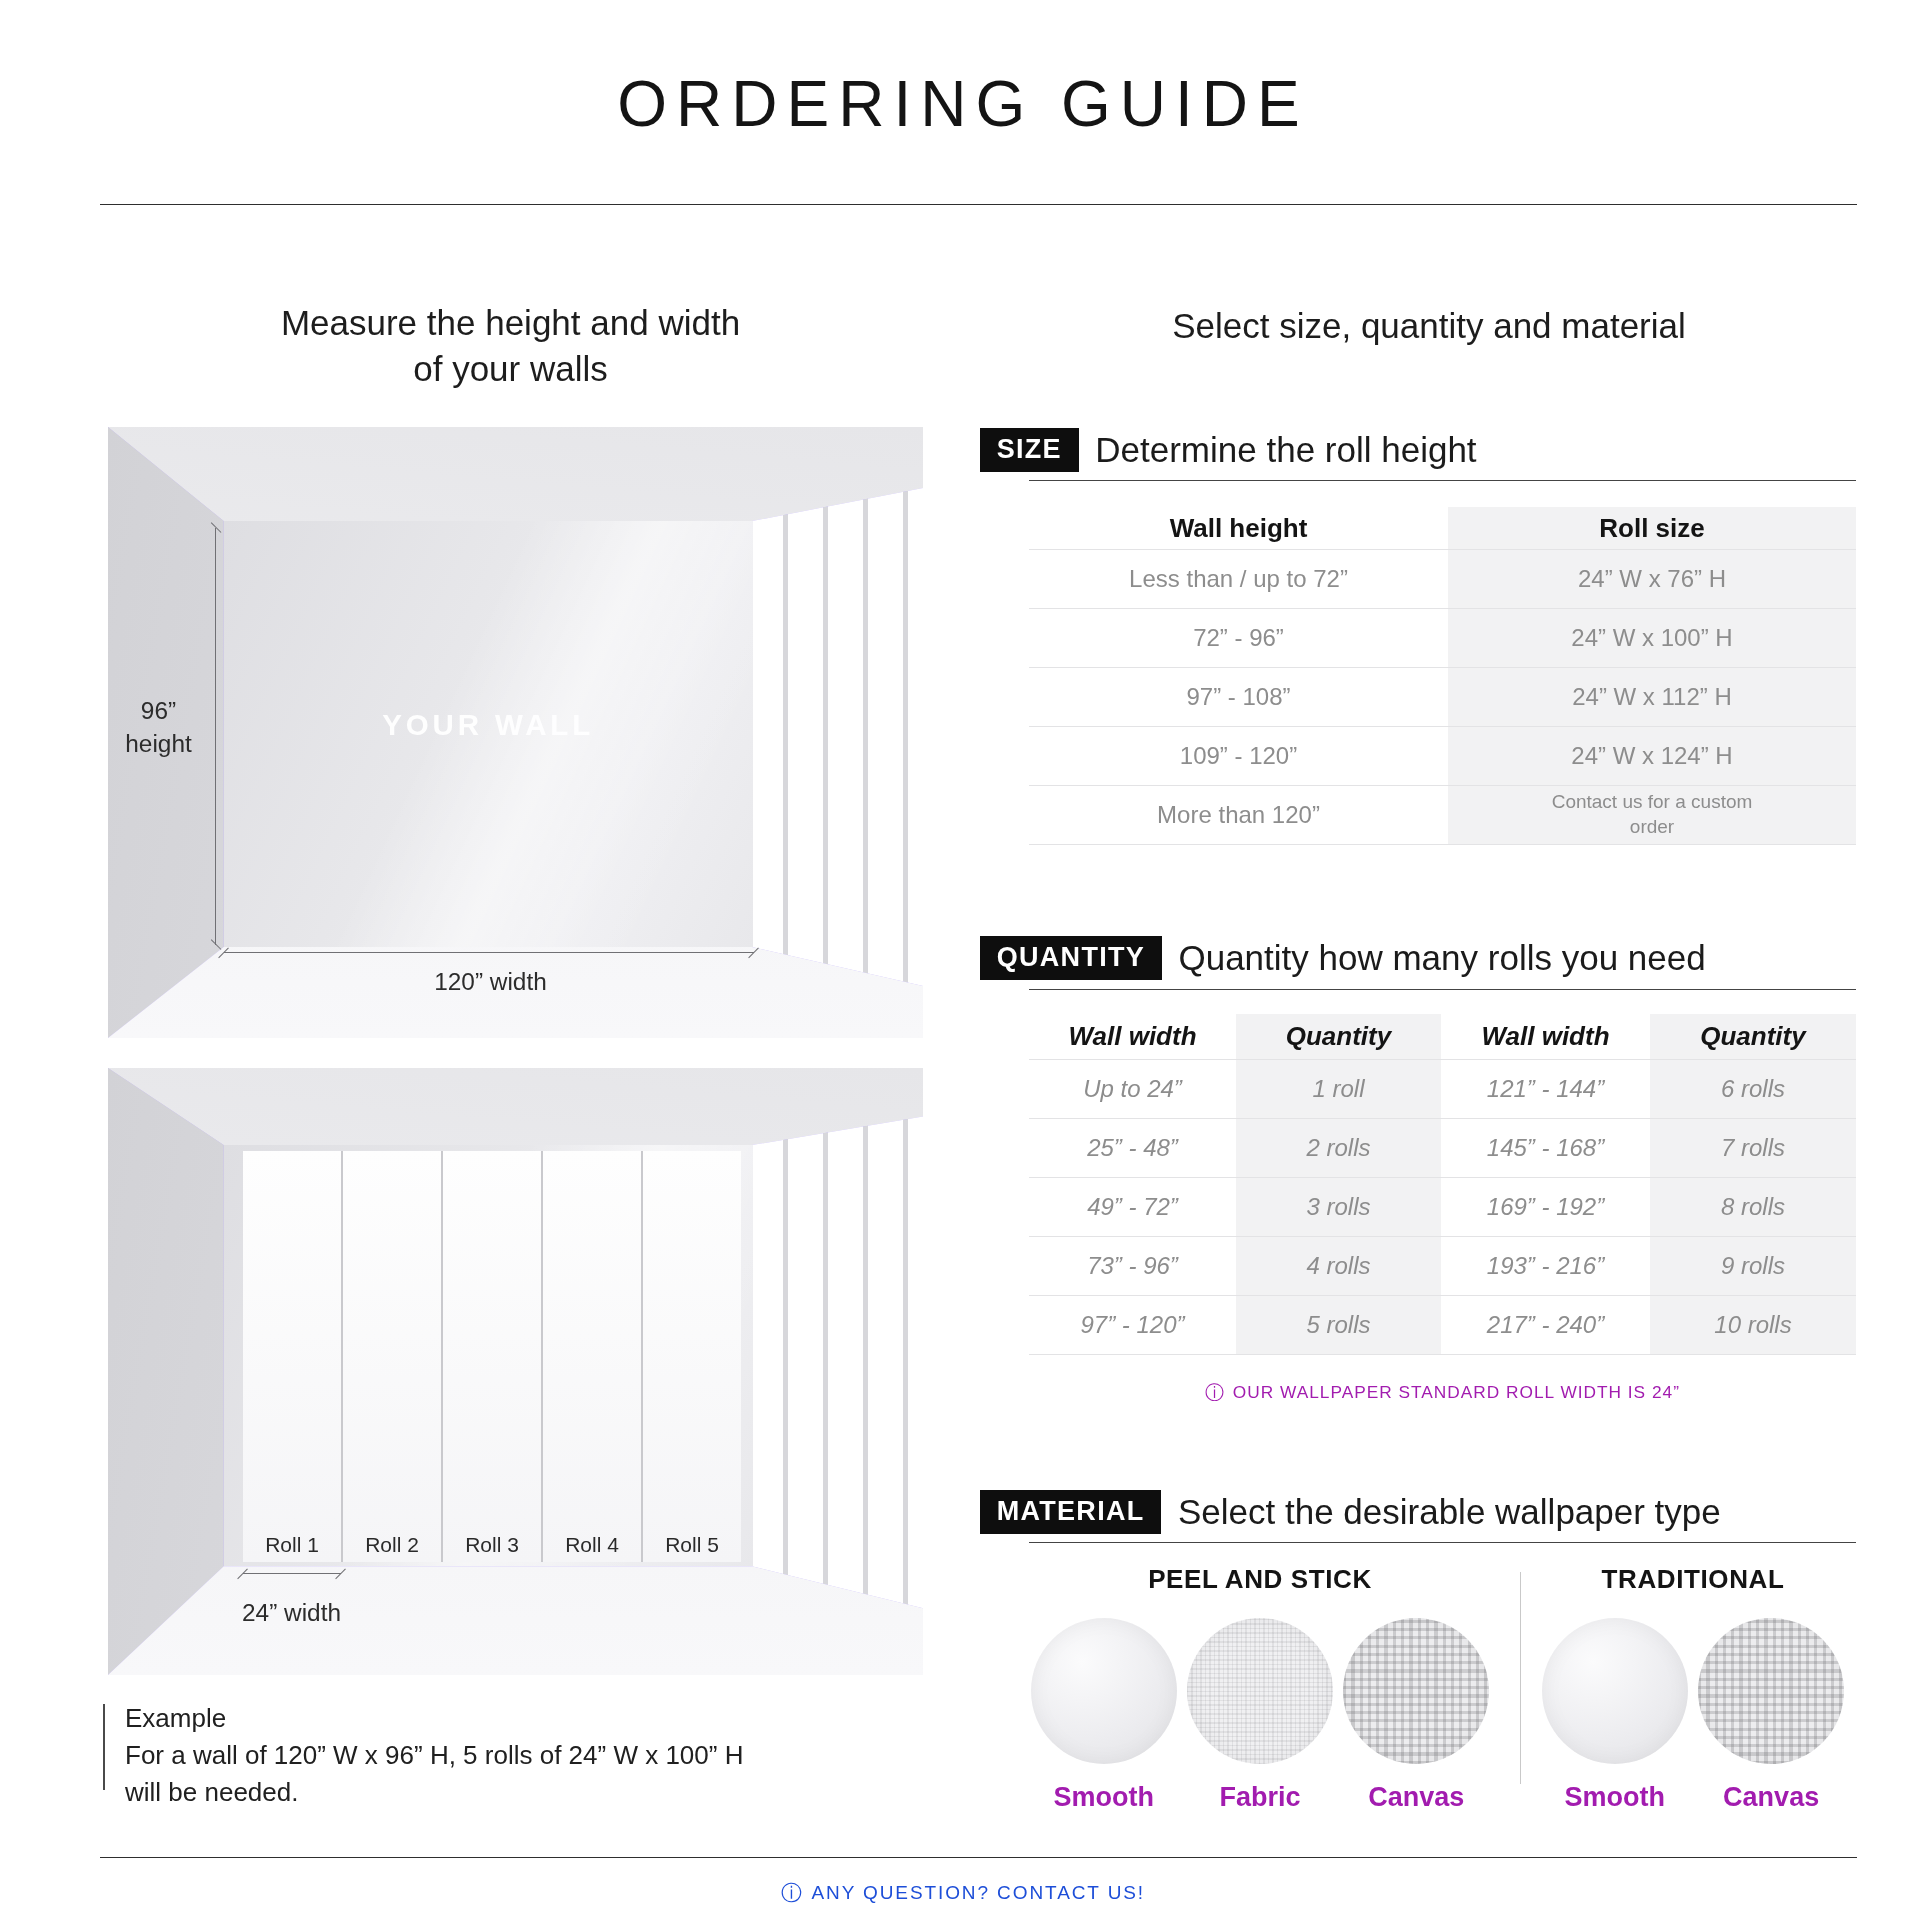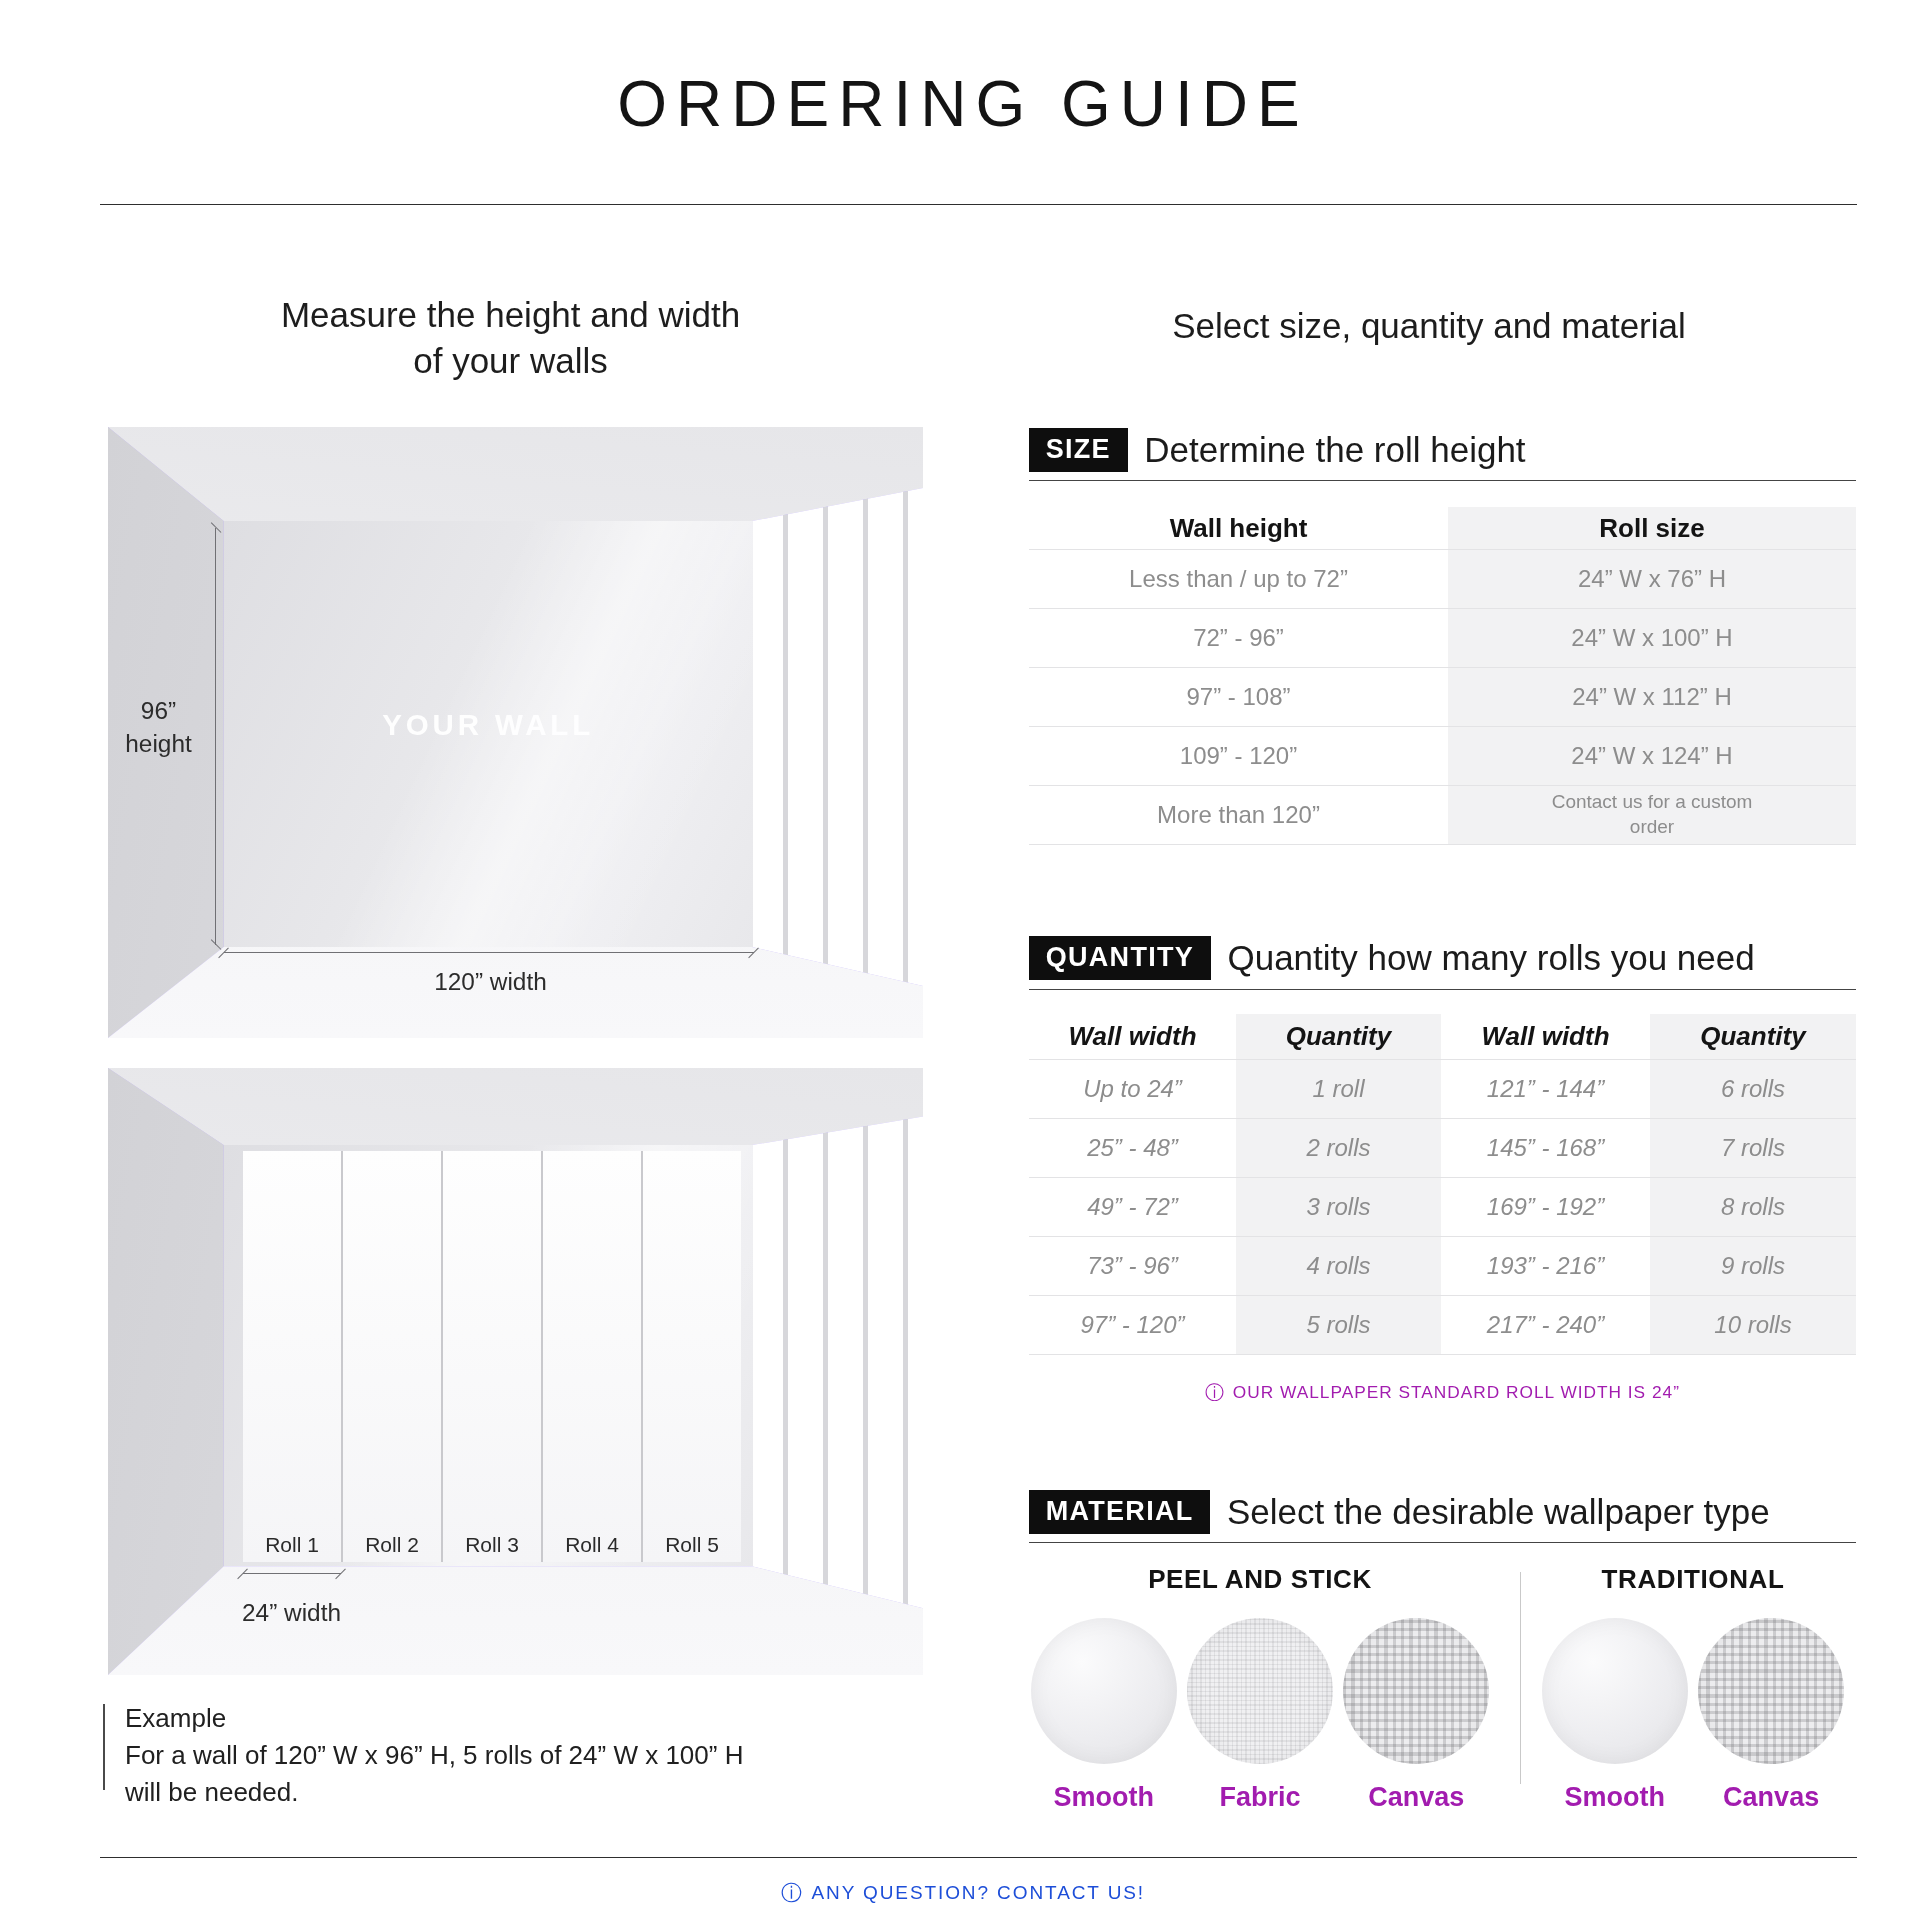--- a/index.html
+++ b/index.html
@@ -5,21 +5,21 @@
   html,body{margin:0;padding:0;background:#ffffff;}
   body{font-family:"Liberation Sans","DejaVu Sans",sans-serif;color:#1c1c1c;}
   #canvas{position:relative;width:1926px;height:1926px;background:#ffffff;overflow:hidden;}
 
   .hr{position:absolute;left:100px;width:1757px;height:1.3px;background:#2e2e2e;}
 
   #title{position:absolute;top:67px;left:0;width:1926px;text-align:center;
          font-size:64px;font-weight:500;letter-spacing:9px;margin:0;color:#141414;}
 
   .col-head{position:absolute;font-size:35px;line-height:1.32;text-align:center;color:#1d1d1d;}
-  .left-head{left:103px;width:815px;top:292px;}
+  .left-head{left:103px;width:815px;top:300px;}
   .right-head{left:1002px;width:854px;top:303px;}
 
   
   .room{position:absolute;left:108px;width:815px;background:#c4b5fd;overflow:hidden;}
   .room1{top:427px;height:611px;}
   .room2{top:1068px;height:607px;}
   .rpart{position:absolute;inset:0;}
   .room1 .ceiling{clip-path:polygon(0% 0%,100% 0%,100% 10%,79% 15.4%,14.2% 15.4%);
     background:linear-gradient(185deg,#e6e6e9 0%,#f5f5f7 100%);}
   .room1 .left-wall{clip-path:polygon(0% 0%,14.2% 15.4%,14.2% 85.1%,0% 100%);
@@ -62,21 +62,21 @@
   .panel{position:relative;flex:1;background:linear-gradient(180deg,#fefefe 0%,#f5f5f7 100%);}
   .roll-label{position:absolute;left:0;right:0;bottom:5.1px;text-align:center;font-size:21px;color:#2a2a2a;}
 
   
   .example{position:absolute;left:103px;top:1700px;}
   .example-bar{position:absolute;left:0;top:3.9px;width:1.9px;height:86px;background:#4a4a4a;}
   .example-text{margin-left:22px;font-size:26px;line-height:1.42;color:#202020;}
   .example-title{font-size:26px;}
 
   
-  .sec-head{position:absolute;left:1029px;display:flex;align-items:center;gap:16.7px;}
+  .sec-head{position:absolute;left:980px;display:flex;align-items:center;gap:16.7px;}
   .badge{background:#0e0e0e;color:#ffffff;font-weight:700;font-size:27px;letter-spacing:1.3px;padding:6.4px 16.7px;}
   .sec-sub{font-size:35px;color:#1b1b1b;}
   .sec-line{position:absolute;left:1029px;width:827px;height:1.3px;background:#444444;}
 
   .dtable{position:absolute;left:1029px;width:827px;}
   .row2{display:grid;grid-template-columns:419px 408px;}
   .row4{display:grid;grid-template-columns:207px 205px 209px 206px;}
   .trow{border-bottom:0.6px solid #e3e3e5;}
   .cell{display:flex;align-items:center;justify-content:center;text-align:center;}
   .thead .cell{font-weight:700;font-size:26px;color:#141414;}

